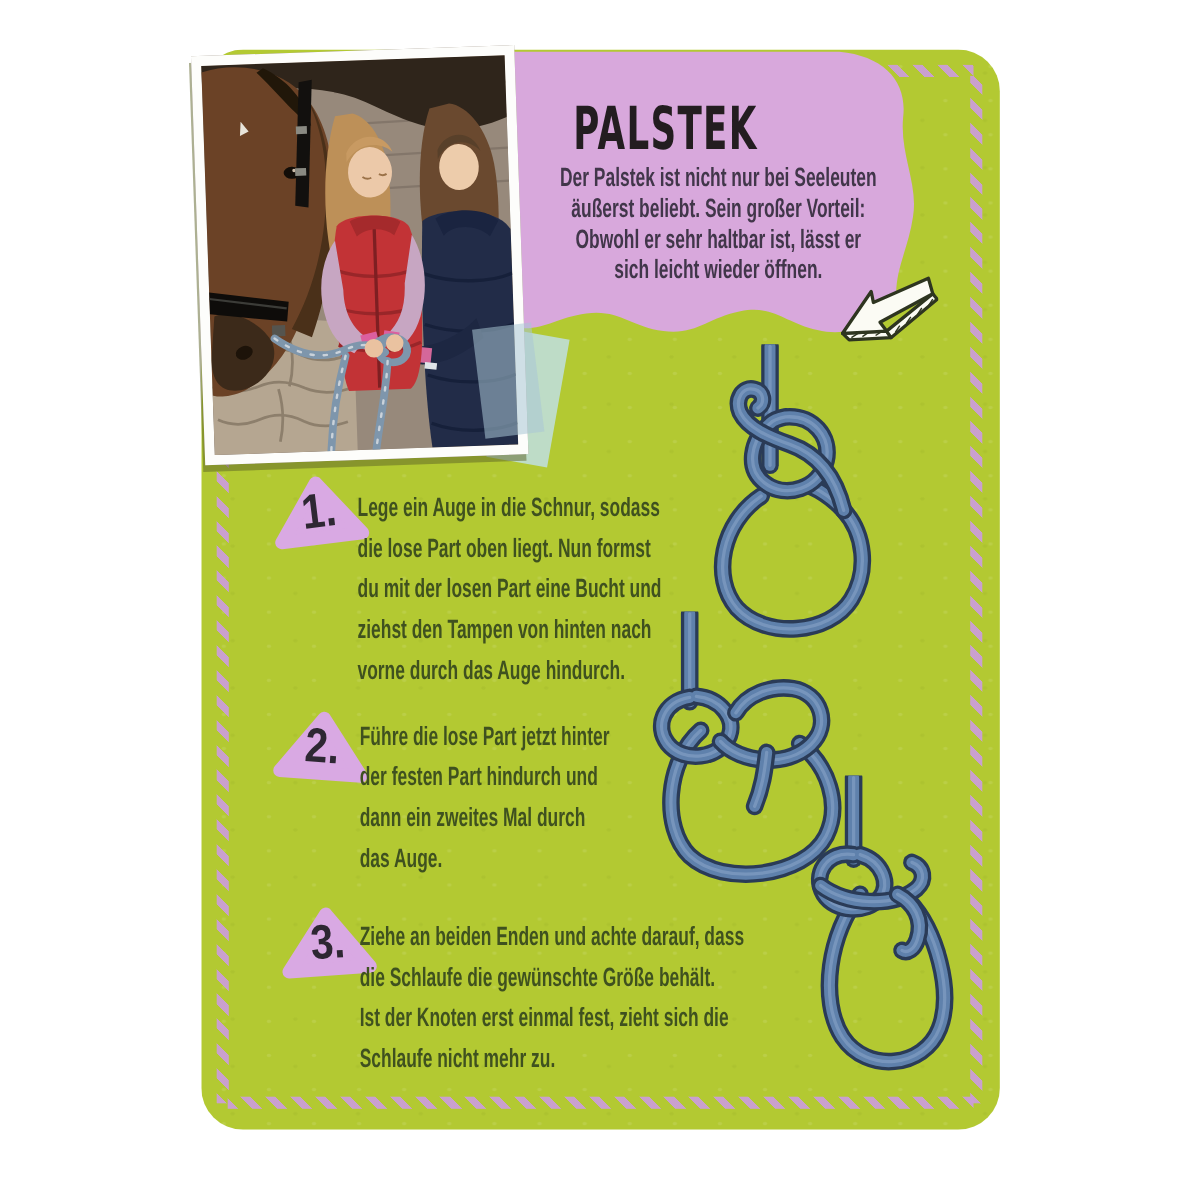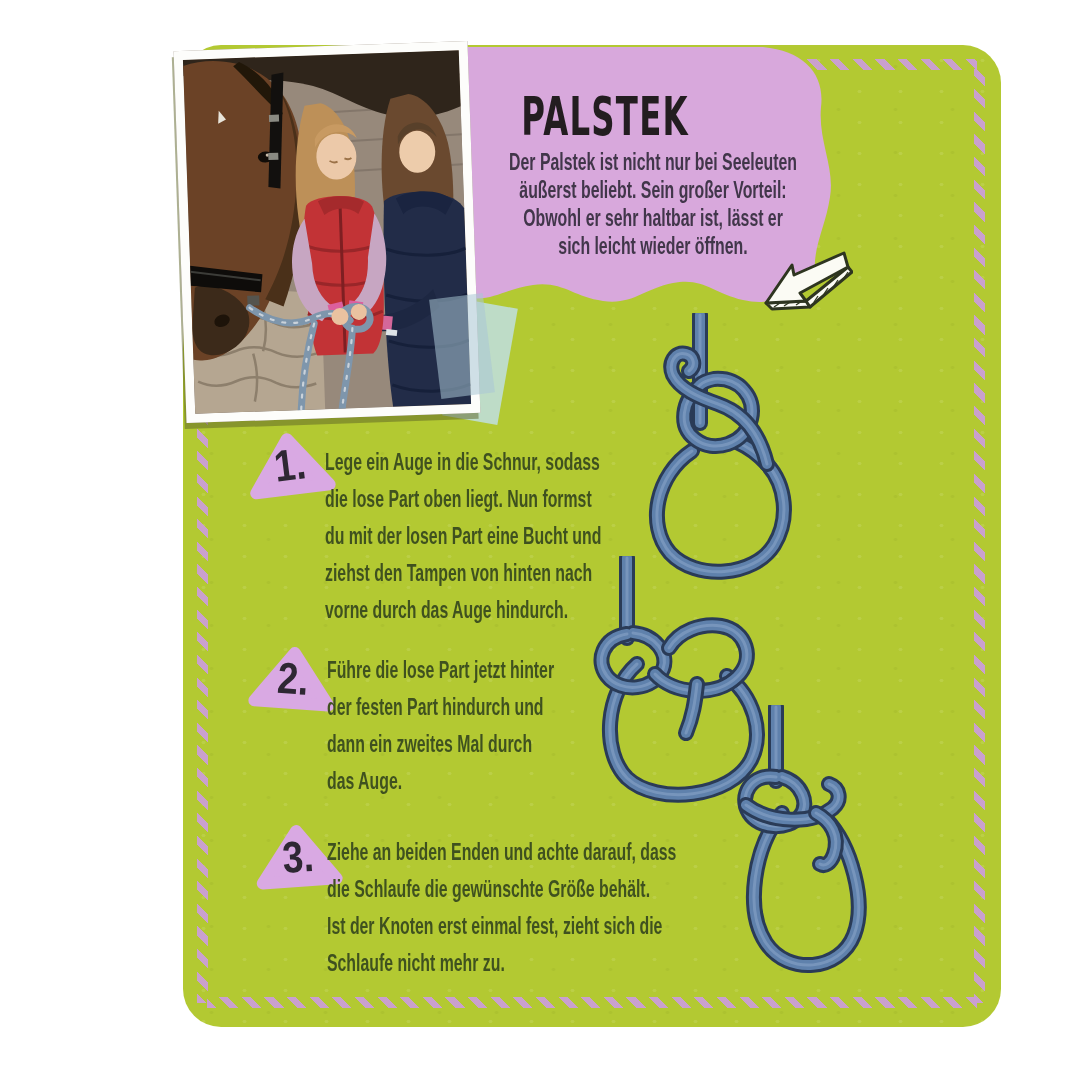--- a/index.html
+++ b/index.html
@@ -1,19 +1,19 @@
 <!DOCTYPE html>
 <html><head>
 <meta charset="utf-8">
 <style>
   html,body{margin:0;padding:0;background:#ffffff;}
   .page{position:relative;width:1080px;height:1080px;background:#ffffff;overflow:hidden;
         font-family:"Liberation Sans",sans-serif;}
   
-  .card{position:absolute;left:183px;top:45px;width:818px;height:982px;
+  .card{position:absolute;left:183px;top:45px;width:726px;height:982px;
         background:#b3c932;border-radius:38px;
         background-image:
           radial-gradient(rgba(255,255,255,.10) 1.5px, transparent 2.5px),
           radial-gradient(rgba(96,118,18,.08) 1.5px, transparent 2.5px);
         background-size:41px 31px,57px 43px;}
   
   .stitch{position:absolute;z-index:1;
           background:repeating-linear-gradient(45deg,rgba(203,158,214,.95) 0 6.5px,transparent 6.5px 16px);}
   .stitch.top{left:24px;right:24px;top:14px;height:11px;}
   .stitch.bottom{left:24px;right:24px;bottom:19px;height:11px;}

